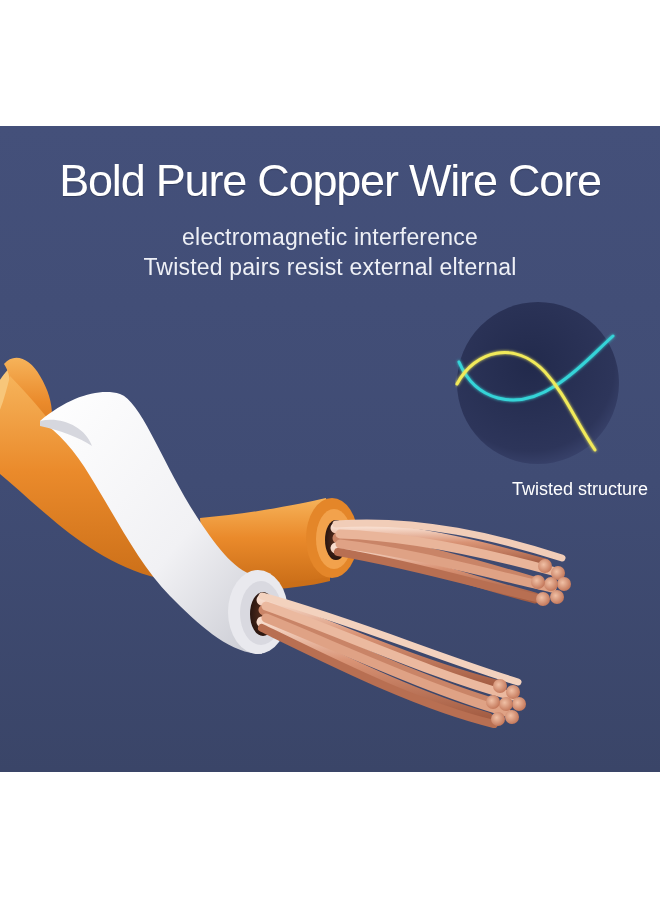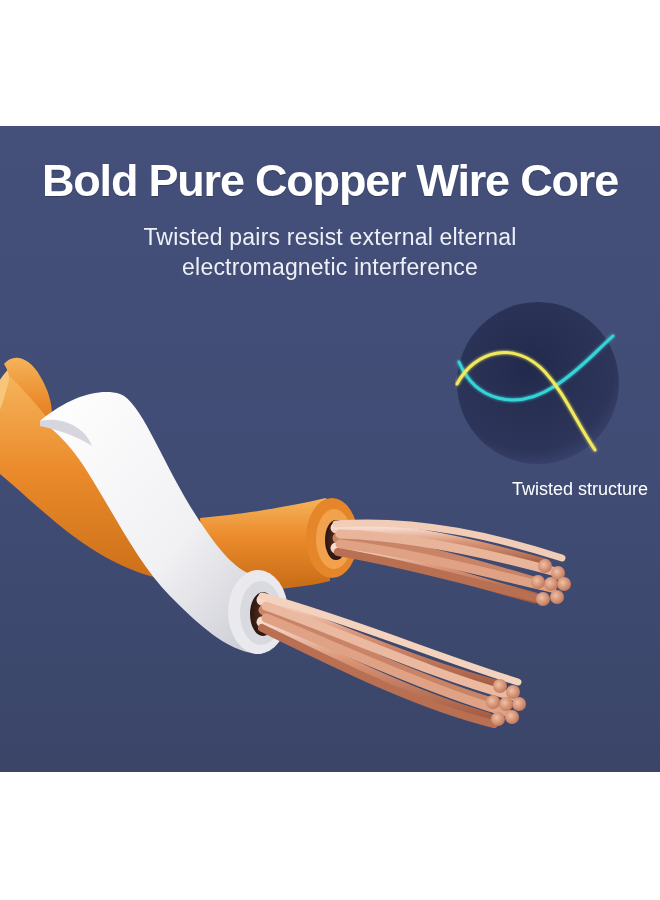--- a/index.html
+++ b/index.html
@@ -23,21 +23,21 @@
       background: linear-gradient(180deg, #44507a 0%, #404c74 55%, #3a4568 100%);
       overflow: hidden;
     }
     .headline {
       position: absolute;
       left: 0;
       top: 27px;
       width: 660px;
       text-align: center;
       color: #ffffff;
-      font-weight: 700;
+      font-weight: 400;
       font-size: 45px;
       letter-spacing: -1.2px;
       line-height: 56px;
       text-shadow: 0 1px 1px rgba(0,0,0,0.25);
     }
     .subline {
       position: absolute;
       left: 0;
       top: 96px;
       width: 660px;
@@ -162,22 +162,22 @@
       <circle cx="519" cy="578" r="7" fill="url(#tipG)"></circle>
       <circle cx="506" cy="578" r="7" fill="url(#tipG)"></circle>
       <circle cx="493" cy="576" r="7" fill="url(#tipG)"></circle>
       <circle cx="512" cy="591" r="7" fill="url(#tipG)"></circle>
       <circle cx="498" cy="593" r="7" fill="url(#tipG)"></circle>
     </g>
   </svg>
 
   <div class="headline">Bold Pure Copper Wire Core</div>
   <div class="subline">
+    <div>electromagnetic interference</div>
     <div>Twisted pairs resist external elternal</div>
-    <div>electromagnetic interference</div>
   </div>
 
   <svg class="inset" viewBox="0 0 166 166" xmlns="http://www.w3.org/2000/svg">
     <defs>
       <radialGradient id="circG" cx="0.45" cy="0.4" r="0.65">
         <stop offset="0" stop-color="#222a4c"></stop>
         <stop offset="0.8" stop-color="#2d355a"></stop>
         <stop offset="1" stop-color="#3c4670"></stop>
       </radialGradient>
       <filter id="glow" x="-20%" y="-20%" width="140%" height="140%">

